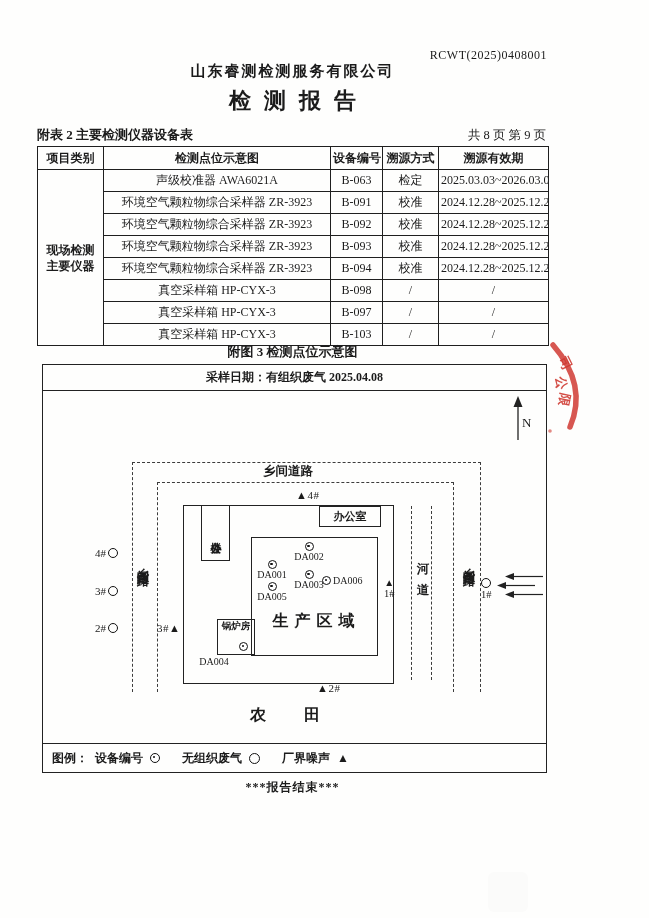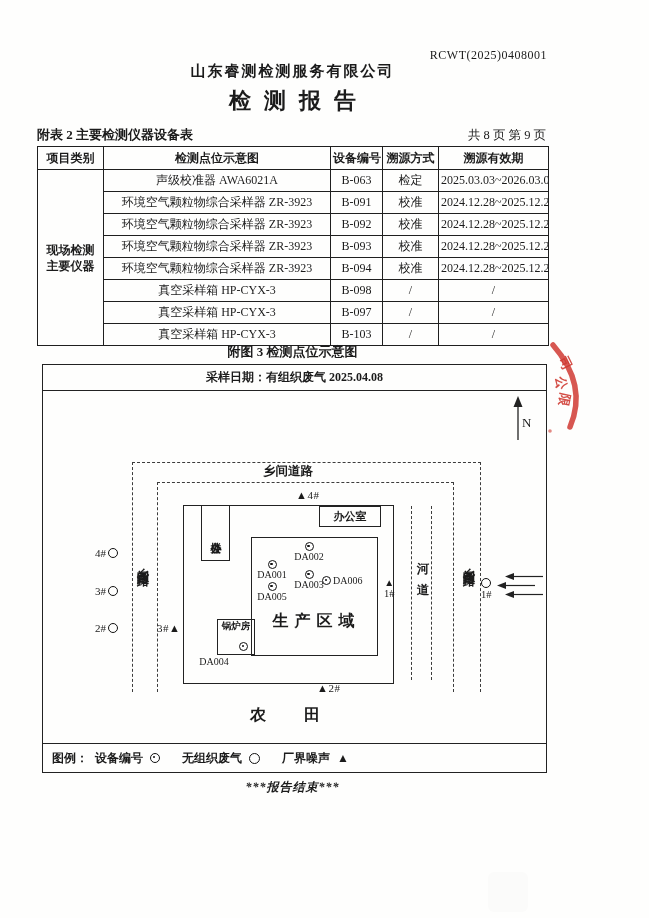--- a/index.html
+++ b/index.html
@@ -35,21 +35,21 @@
   .lbl { position:absolute; font-weight:bold; }
   .vtext { writing-mode:vertical-rl; text-orientation:upright; }
   .da { position:absolute; display:flex; flex-direction:column; align-items:center; width:46px; font-size:10px; line-height:11px; }
   .da-row { position:absolute; display:flex; align-items:center; gap:2px; font-size:10px; }
   .sym-da { display:inline-block; width:7px; height:7px; border:1px solid #111; border-radius:50%; position:relative; background:#fff; flex:0 0 auto; }
   .sym-da::after { content:""; position:absolute; left:1.5px; top:1.5px; width:2.5px; height:2.5px; background:#111; border-radius:50%; }
   .sym-circle { display:inline-block; width:8px; height:8px; border:1px solid #111; border-radius:50%; background:transparent; flex:0 0 auto; }
   .nz { position:absolute; font-size:11px; letter-spacing:.5px; }
   .gasw { position:absolute; display:flex; align-items:center; gap:2px; font-size:11px; }
   .gase { position:absolute; display:flex; flex-direction:column; align-items:center; gap:1px; font-size:10.5px; line-height:11px; }
-  .endnote { position:absolute; top:779px; left:0; width:100%; text-align:center; font-size:12px; font-weight:bold; letter-spacing:1px;font-style:italic; }
+  .endnote { position:absolute; top:779px; left:0; width:100%; text-align:center; font-size:12px; font-weight:bold; letter-spacing:1px; }
   .scan-smudge { position:absolute; left:488px; top:872px; width:40px; height:40px; background:#fbfbfa; border-radius:6px; }
   svg text { font-family:"Liberation Serif","DejaVu Serif",serif; }
 </style>
 </head>
 <body>
 
 <div class="page">
 
   <div class="report-no">RCWT(2025)0408001</div>
 

